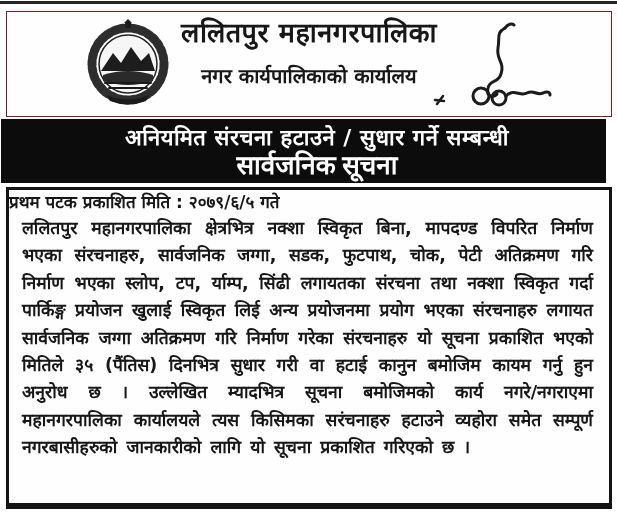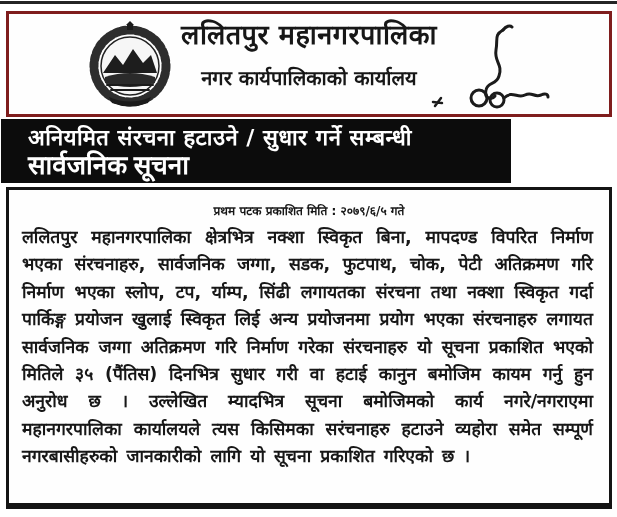--- a/index.html
+++ b/index.html
@@ -11,56 +11,56 @@
     overflow:hidden;
     color:#171717;
   }
   .top-scan-line {
     position:absolute; top:1px; left:0; width:617px; height:3px;
     background:#242424;
   }
   
   .header-box {
     position:absolute; top:11px; left:6px; width:606px; height:106px;
-    border:3px solid #7f1d1d;
+    border:1px solid #7f1d1d;
     background:#fefefe;
   }
   .header-text {
     position:absolute; left:0; right:0; top:4px; text-align:center;
   }
   .header-title   { font-size:27px; font-weight:bold; line-height:33px; letter-spacing:.5px; }
   .header-sub     { font-size:20px; font-weight:bold; line-height:28px; margin-top:13px; }
   .header-address { font-size:17px; font-weight:bold; line-height:22px; margin-top:4px; }
   .emblem {
     position:absolute; left:76px; top:7px; width:90px; height:90px;
   }
   .signature {
     position:absolute; right:28px; top:4px; width:150px; height:98px;
   }
   
   .banner {
-    position:absolute; top:119px; left:1px; width:510px; height:64px;
+    position:absolute; top:119px; left:1px; width:605px; height:64px;
     background:#0c0c0c;
     color:#ffffff;
-    text-align:left;
+    text-align:center;
     padding-top:4px;
     padding-left:27px;
   }
   .banner-line1 { font-size:22px; font-weight:bold; line-height:29px; letter-spacing:.5px; }
   .banner-line2 { font-size:26px; font-weight:bold; line-height:28px;font-family:Liberation Serif, serif; }
   
   .body-box {
     position:absolute; top:187px; left:6px; width:606px; height:322px;
     border:3px solid #141414;
     border-bottom-width:6px;
     background:#fefefe;
   }
   .pub-date {
-    text-align:center; font-size:12px; font-weight:bold;
-    margin-top:9px; line-height:24px;
+    font-size:17px; font-weight:bold;
+    line-height:24px;
   }
   .notice-body {
     font-size:17.5px; font-weight:bold; line-height:27.4px;
     text-align:justify; padding:1px 16px 0 13px;
     word-spacing:3px;
   }
   svg .ink { stroke:#1b1b1b; fill:none; stroke-linecap:round; stroke-linejoin:round; }
 </style>
 </head>
 <body>

